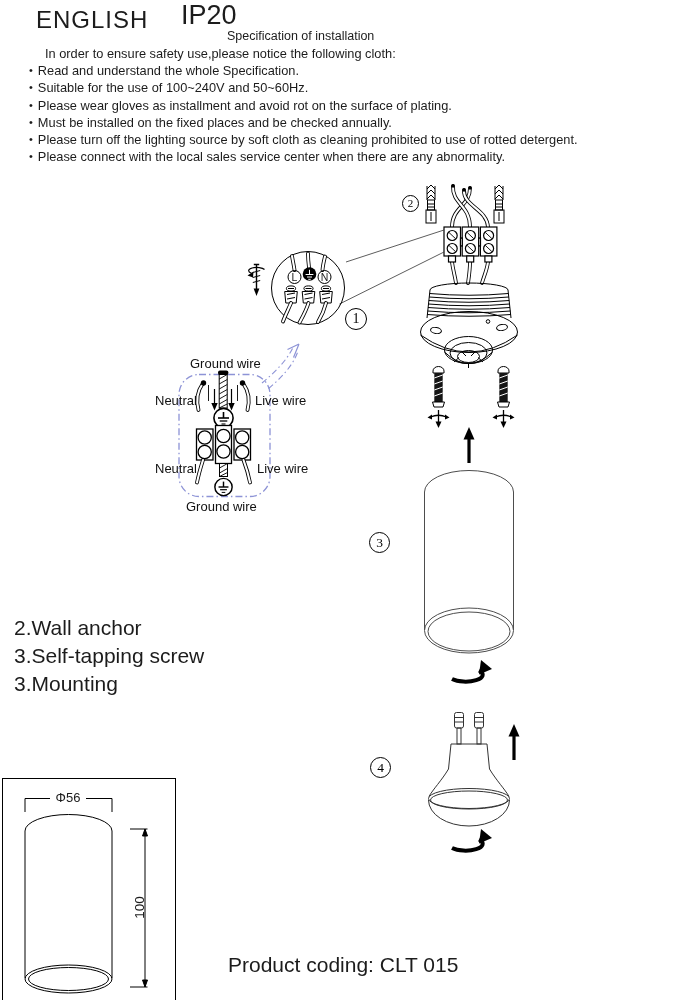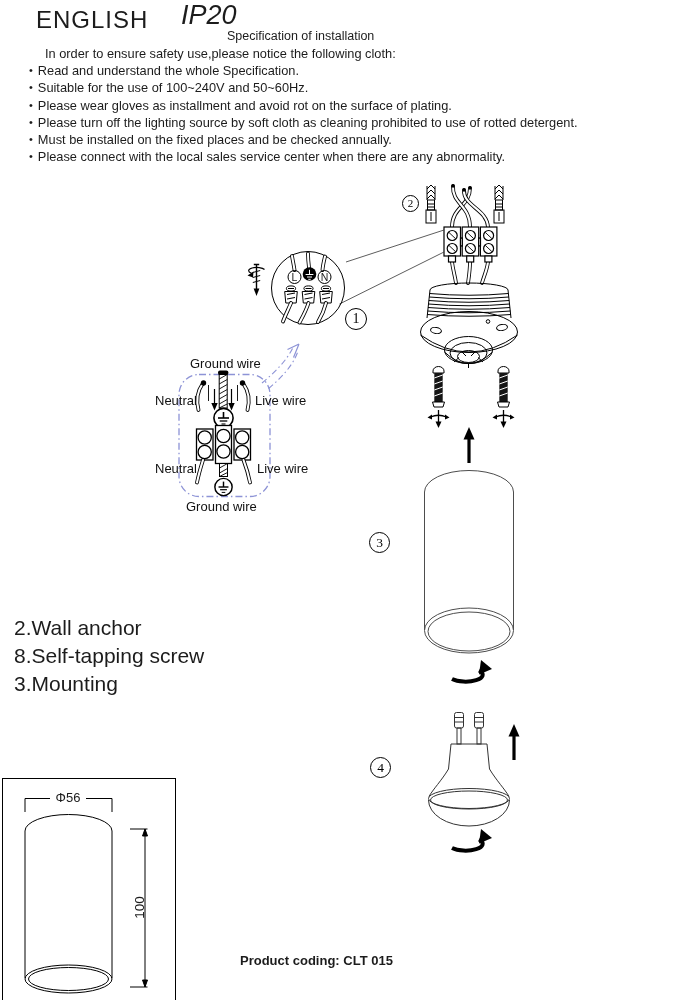--- a/index.html
+++ b/index.html
@@ -1,20 +1,20 @@
 <!DOCTYPE html>
 <html><head>
 <meta charset="utf-8">
 <style>
   html,body{margin:0;padding:0;background:#fff;}
   body{width:690px;height:1000px;position:relative;overflow:hidden;
        font-family:"Liberation Sans", sans-serif;color:#1c1c1c;}
   .abs{position:absolute;white-space:nowrap;}
   .lang{left:36px;top:6px;font-size:24px;letter-spacing:1px;}
-  .ip{left:181px;top:0px;font-size:27px;font-style:italic;}
+  .ip{left:181px;top:0px;font-size:27px;}
   .subtitle{left:227px;top:29px;font-size:12.5px;}
   .intro{left:45px;top:46px;font-size:12.8px;}
   .bullets{left:29px;top:62px;font-size:12.8px;line-height:17.3px;}
   .bullets .b::before{content:"•";font-size:11px;margin-right:5px;vertical-align:1px;}
   .parts{left:14px;top:614px;font-size:21px;line-height:28.2px;}
   .lbl{font-size:13px;color:#111;}
   .lblGT{left:190px;top:356px;}
   .lblNT{left:155px;top:393px;}
   .lblLT{left:255px;top:393px;}
   .lblNB{left:155px;top:461px;}
@@ -23,21 +23,21 @@
   .tL{left:289px;top:271px;width:11px;text-align:center;font-size:10.5px;}
   .tN{left:319px;top:271px;width:11px;text-align:center;font-size:10.5px;}
   .stepnum{position:absolute;border:1.2px solid #000;border-radius:50%;
            text-align:center;font-family:"Liberation Serif", serif;color:#000;}
   .s1{left:345px;top:308px;width:20px;height:20px;font-size:14px;line-height:20px;}
   .s2{left:402px;top:195px;width:15px;height:15px;font-size:11px;line-height:15px;}
   .s3{left:369px;top:532px;width:19px;height:19px;font-size:13.5px;line-height:19px;}
   .s4{left:370px;top:757px;width:19px;height:19px;font-size:13.5px;line-height:19px;}
   .dimPhi{left:50px;top:790px;width:36px;text-align:center;font-size:13px;}
   .dimH{left:118px;top:900px;width:42px;text-align:center;font-size:13.5px;transform:rotate(-90deg);}
-  .coding{left:240px;top:953px;font-size:13px;font-weight:bold;}
+  .coding{left:228px;top:953px;font-size:21px;}
   svg.art{position:absolute;left:0;top:0;}
   .k{stroke:#000;fill:none;}
   .g{stroke:#4d4d4d;fill:none;}
   .d{stroke:#333;fill:none;}
   .to{stroke:#000;fill:none;stroke-width:3.8;stroke-linecap:round;}
   .ti{stroke:#fff;fill:none;stroke-width:2.1;stroke-linecap:round;}
 </style>
 </head>
 <body>
 
@@ -306,42 +306,42 @@
 
 <div class="abs lang">ENGLISH</div>
 <div class="abs ip">IP20</div>
 <div class="abs subtitle">Specification of installation</div>
 <div class="abs intro">In order to ensure safety use,please notice the following cloth:</div>
 
 <div class="abs bullets">
   <div class="b">Read and understand the whole Specification.</div>
   <div class="b">Suitable for the use of 100~240V and 50~60Hz.</div>
   <div class="b">Please wear gloves as installment and avoid rot on the surface of plating.</div>
+  <div class="b">Must be installed on the fixed places and be checked annually.</div>
   <div class="b">Please turn off the lighting source by soft cloth as cleaning prohibited to use of rotted detergent.</div>
-  <div class="b">Must be installed on the fixed places and be checked annually.</div>
   <div class="b">Please connect with the local sales service center when there are any abnormality.</div>
 </div>
 
 <div class="abs stepnum s1">1</div>
 <div class="abs stepnum s2">2</div>
 <div class="abs stepnum s3">3</div>
 <div class="abs stepnum s4">4</div>
 
 <div class="abs tL">L</div>
 <div class="abs tN">N</div>
 
 <div class="abs lbl lblGT">Ground wire</div>
 <div class="abs lbl lblNT">Neutral</div>
 <div class="abs lbl lblLT">Live wire</div>
 <div class="abs lbl lblNB">Neutral</div>
 <div class="abs lbl lblLB">Live wire</div>
 <div class="abs lbl lblGB">Ground wire</div>
 
 <div class="abs parts">
   <div>2.Wall anchor</div>
-  <div>8.Self-tapping screw</div>
+  <div>3.Self-tapping screw</div>
   <div>3.Mounting</div>
 </div>
 
 <div class="abs dimPhi">Φ56</div>
 <div class="abs dimH">100</div>
 
 <div class="abs coding">Product coding: CLT 015</div>
 
 </body></html>

